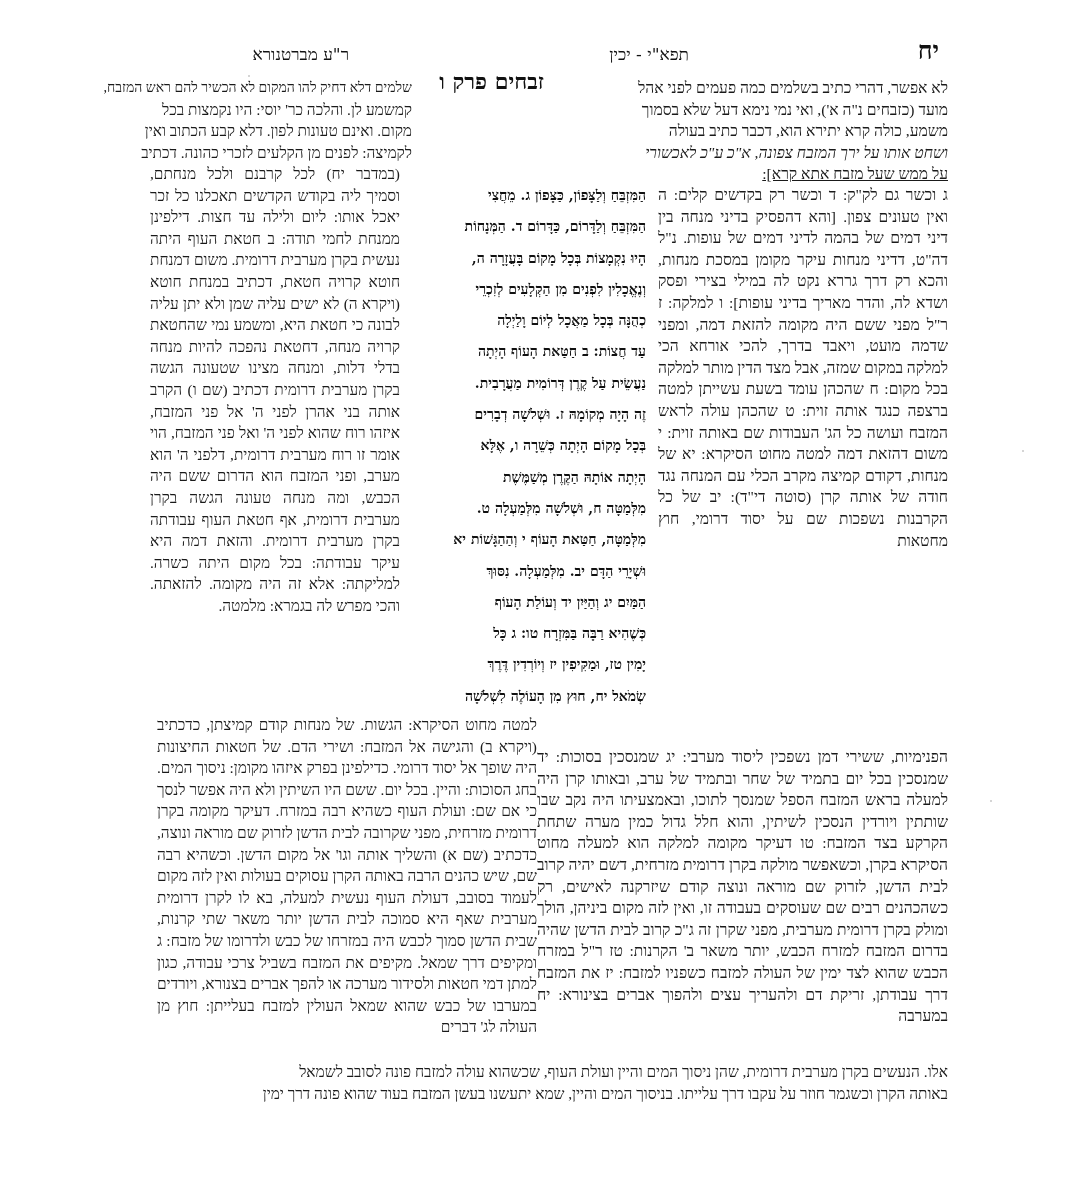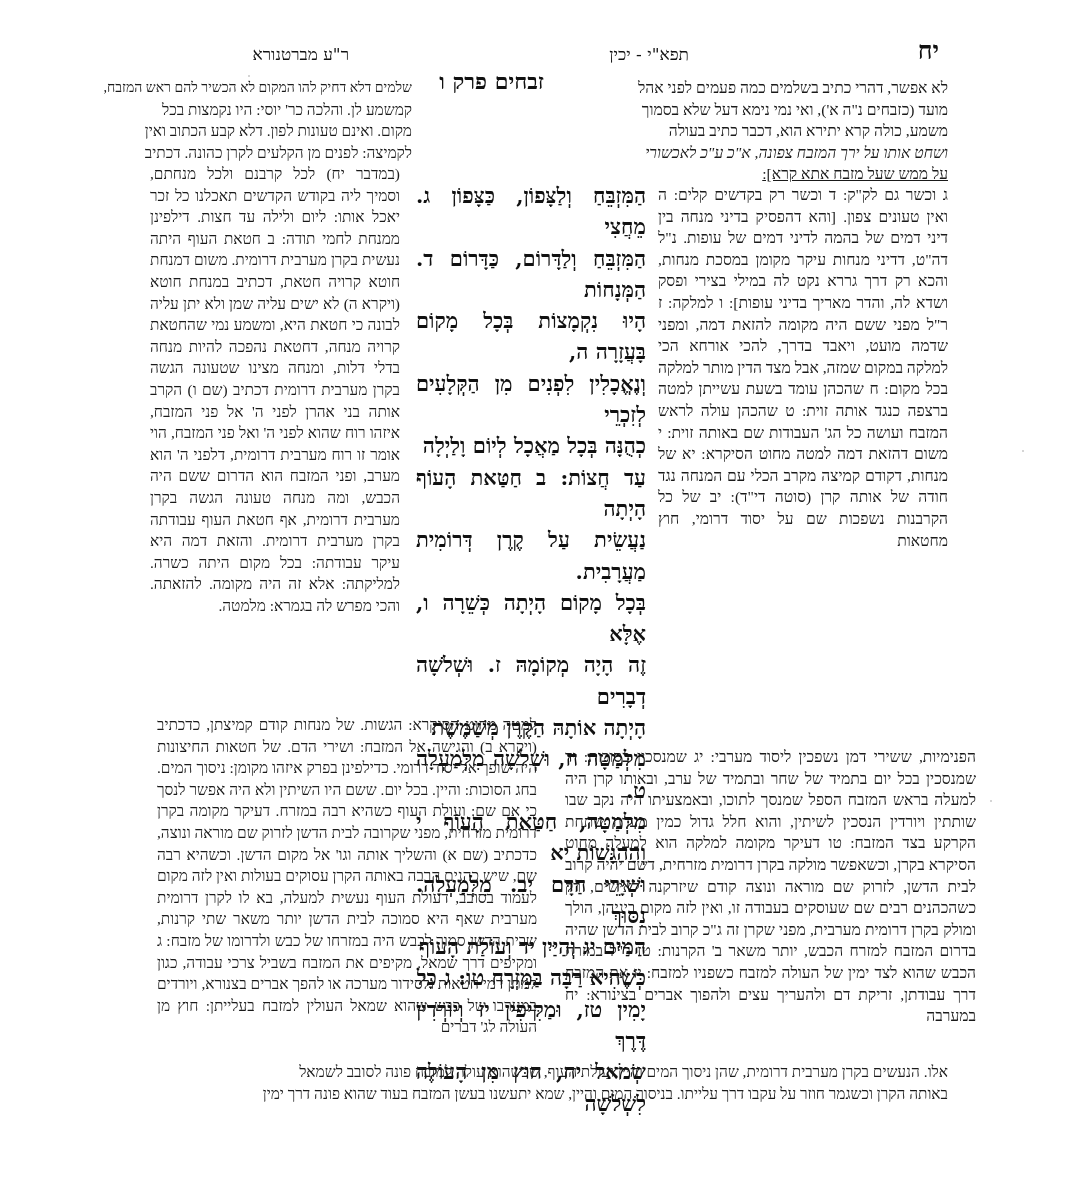--- a/index.html
+++ b/index.html
@@ -8,24 +8,24 @@
   .hdr { position:absolute; top:40px; height:30px; font-family:"DejaVu Serif", serif; color:#111; direction:rtl; white-space:nowrap; }
   .hdr-page { right:150px; font-size:25px; font-weight:bold; top:36px; }
   .hdr-left-comm { right:400px; font-size:17px; top:44px; }
   .hdr-title { right:545px; font-size:22px; font-weight:bold; top:40px;margin-top:28px; }
   .hdr-right-comm { right:740px; font-size:17px; top:44px; }
 
   .col { position:absolute; direction:rtl; text-align:justify; text-align-last:right; }
   
   .tif { font-family:"Liberation Serif", serif; font-size:15.6px; line-height:21.6px; color:#1a1a1a; }
   .tif-right { left:658px; top:182px; width:290px; }
-  .tif-bottom { left:537px; top:746px; width:411px;margin-left:28px; }
+  .tif-bottom { left:537px; top:746px; width:411px; }
 
   
-  .mishna { left:416px; top:180px; width:230px; font-family:"DejaVu Serif", serif; font-weight:bold; font-size:21px; line-height:31.3px; color:#111; }
+  .mishna { left:416px; top:180px; width:230px; font-family:"DejaVu Serif", serif; font-weight:bold; font-size:14px; line-height:31.3px; color:#111; }
 
   
   .bart { font-family:"Liberation Serif", serif; font-size:15.4px; line-height:21.6px; color:#1a1a1a; }
   .bart-bottom { left:150px; top:714px; width:380px;margin-left:7px; }
   .bart-full { left:150px; top:1061px; width:798px; }
   .dot { position:absolute; width:2px; height:2px; background:#c7c7c7; border-radius:1px; }
 </style>
 </head>
 <body>
 
@@ -49,37 +49,37 @@
   <div class="col tif tif-bottom">הפנימיות, ששירי דמן נשפכין ליסוד מערבי: יג שמנסכין בסוכות: יד שמנסכין בכל יום בתמיד של שחר ובתמיד של ערב, ובאותו קרן היה למעלה בראש המזבח הספל שמנסך לתוכו, ובאמצעיתו היה נקב שבו שותתין ויורדין הנסכין לשיתין, והוא חלל גדול כמין מערה שתחת הקרקע בצד המזבח: טו דעיקר מקומה למלקה הוא למעלה מחוט הסיקרא בקרן, וכשאפשר מולקה בקרן דרומית מזרחית, דשם יהיה קרוב לבית הדשן, לזרוק שם מוראה ונוצה קודם שיזרקנה לאישים, רק כשהכהנים רבים שם שעוסקים בעבודה זו, ואין לזה מקום ביניהן, הולך ומולק בקרן דרומית מערבית, מפני שקרן זה ג"כ קרוב לבית הדשן שהיה בדרום המזבח למזרח הכבש, יותר משאר ב' הקרנות: טז ר"ל במזרח הכבש שהוא לצד ימין של העולה למזבח כשפניו למזבח: יז את המזבח דרך עבודתן, זריקת דם ולהעריך עצים ולהפוך אברים בצינורא: יח במערבה</div>
 
   <div class="col mishna">
     <div>הַמִּזְבֵּחַ וְלַצָּפוֹן, כַּצָּפוֹן ג. מֵחֲצִי</div>
     <div>הַמִּזְבֵּחַ וְלַדָּרוֹם, כַּדָּרוֹם ד. הַמְּנָחוֹת</div>
     <div>הָיוּ נִקְמָצוֹת בְּכָל מָקוֹם בָּעֲזָרָה ה,</div>
     <div>וְנֶאֱכָלִין לִפְנִים מִן הַקְּלָעִים לְזִכְרֵי</div>
     <div>כְהֻנָּה בְּכָל מַאֲכָל לְיוֹם וָלַיְלָה</div>
     <div>עַד חֲצוֹת: ב חַטַּאת הָעוֹף הָיְתָה</div>
     <div>נַעֲשֵׂית עַל קֶרֶן דְּרוֹמִית מַעֲרָבִית.</div>
+    <div>זֶה הָיָה מְקוֹמָהּ ז. וּשְׁלֹשָׁה דְבָרִים</div>
     <div>בְּכָל מָקוֹם הָיְתָה כְּשֵׁרָה ו, אֶלָּא</div>
-    <div>זֶה הָיָה מְקוֹמָהּ ז. וּשְׁלֹשָׁה דְבָרִים</div>
     <div>הָיְתָה אוֹתָהּ הַקֶּרֶן מְשַׁמֶּשֶׁת</div>
     <div>מִלְּמַטָּה ח, וּשְׁלֹשָׁה מִלְּמַעְלָה ט.</div>
     <div>מִלְּמַטָּה, חַטַּאת הָעוֹף י וְהַהַגָּשׁוֹת יא</div>
     <div>וּשְׁיָרֵי הַדָּם יב. מִלְּמַעְלָה. נִסּוּךְ</div>
     <div>הַמַּיִם יג וְהַיַּיִן יד וְעוֹלַת הָעוֹף</div>
     <div>כְּשֶׁהִיא רַבָּה בַּמִּזְרָח טו: ג כָּל</div>
     <div>יָמִין טז, וּמַקִּיפִין יז וְיוֹרְדִין דֶּרֶךְ</div>
     <div>שְׂמֹאל יח, חוּץ מִן הָעוֹלֶה לִשְׁלֹשָׁה</div>
   </div>
 
   <div class="col bart" style="left:150px; top:77px; width:262px;">
     <div style="white-space:nowrap; text-align:right; font-size:14px;">שלמים דלא דחיק להו המקום לא הכשיר להם ראש המזבח,</div>
     <div style="white-space:nowrap; text-align:right;">קמשמע לן. והלכה כר' יוסי: היו נקמצות בכל</div>
     <div style="white-space:nowrap; text-align:right;">מקום. ואינם טעונות לפון. דלא קבע הכתוב ואין</div>
-    <div style="white-space:nowrap; text-align:right;">לקמיצה: לפנים מן הקלעים לקרן כהונה. דכתיב</div>
+    <div style="white-space:nowrap; text-align:right;">לקמיצה: לפנים מן הקלעים לזכרי כהונה. דכתיב</div>
   </div>
 
   <div class="col bart" style="left:150px; top:163px; width:250px;">(במדבר יח) לכל קרבנם ולכל מנחתם, וסמיך ליה בקודש הקדשים תאכלנו כל זכר יאכל אותו: ליום ולילה עד חצות. דילפינן ממנחת לחמי תודה: ב חטאת העוף היתה נעשית בקרן מערבית דרומית. משום דמנחת חוטא קרויה חטאת, דכתיב במנחת חוטא (ויקרא ה) לא ישים עליה שמן ולא יתן עליה לבונה כי חטאת היא, ומשמע נמי שהחטאת קרויה מנחה, דחטאת נהפכה להיות מנחה בדלי דלות, ומנחה מצינו שטעונה הגשה בקרן מערבית דרומית דכתיב (שם ו) הקרב אותה בני אהרן לפני ה' אל פני המזבח, איזהו רוח שהוא לפני ה' ואל פני המזבח, הוי אומר זו רוח מערבית דרומית, דלפני ה' הוא מערב, ופני המזבח הוא הדרום ששם היה הכבש, ומה מנחה טעונה הגשה בקרן מערבית דרומית, אף חטאת העוף עבודתה בקרן מערבית דרומית. והזאת דמה היא עיקר עבודתה: בכל מקום היתה כשרה. למליקתה: אלא זה היה מקומה. להזאתה. והכי מפרש לה בגמרא: מלמטה.</div>
 
   <div class="col bart bart-bottom">למטה מחוט הסיקרא: הגשות. של מנחות קודם קמיצתן, כדכתיב (ויקרא ב) והגישה אל המזבח: ושירי הדם. של חטאות החיצונות היה שופך אל יסוד דרומי. כדילפינן בפרק איזהו מקומן: ניסוך המים. בחג הסוכות: והיין. בכל יום. ששם היו השיתין ולא היה אפשר לנסך כי אם שם: ועולת העוף כשהיא רבה במזרח. דעיקר מקומה בקרן דרומית מזרחית, מפני שקרובה לבית הדשן לזרוק שם מוראה ונוצה, כדכתיב (שם א) והשליך אותה וגו' אל מקום הדשן. וכשהיא רבה שם, שיש כהנים הרבה באותה הקרן עסוקים בעולות ואין לזה מקום לעמוד בסובב, דעולת העוף נעשית למעלה, בא לו לקרן דרומית מערבית שאף היא סמוכה לבית הדשן יותר משאר שתי קרנות, שבית הדשן סמוך לכבש היה במזרחו של כבש ולדרומו של מזבח: ג ומקיפים דרך שמאל. מקיפים את המזבח בשביל צרכי עבודה, כגון למתן דמי חטאות ולסידור מערכה או להפך אברים בצנורא, ויורדים במערבו של כבש שהוא שמאל העולין למזבח בעלייתן: חוץ מן העולה לג' דברים</div>
 
   <div class="col bart bart-full">
     <div style="white-space:nowrap; text-align:right;">אלו. הנעשים בקרן מערבית דרומית, שהן ניסוך המים והיין ועולת העוף, שכשהוא עולה למזבח פונה לסובב לשמאל</div>
     <div style="white-space:nowrap; text-align:right;">באותה הקרן וכשגמר חוזר על עקבו דרך עלייתו. בניסוך המים והיין, שמא יתעשנו בעשן המזבח בעוד שהוא פונה דרך ימין</div>
   </div>

